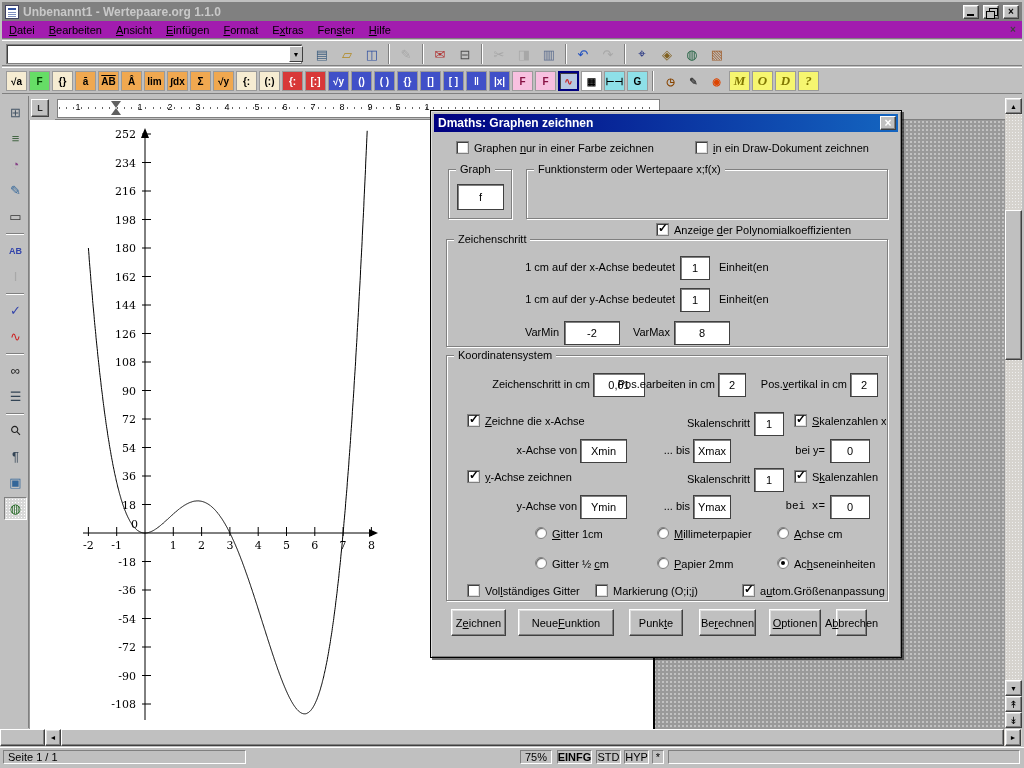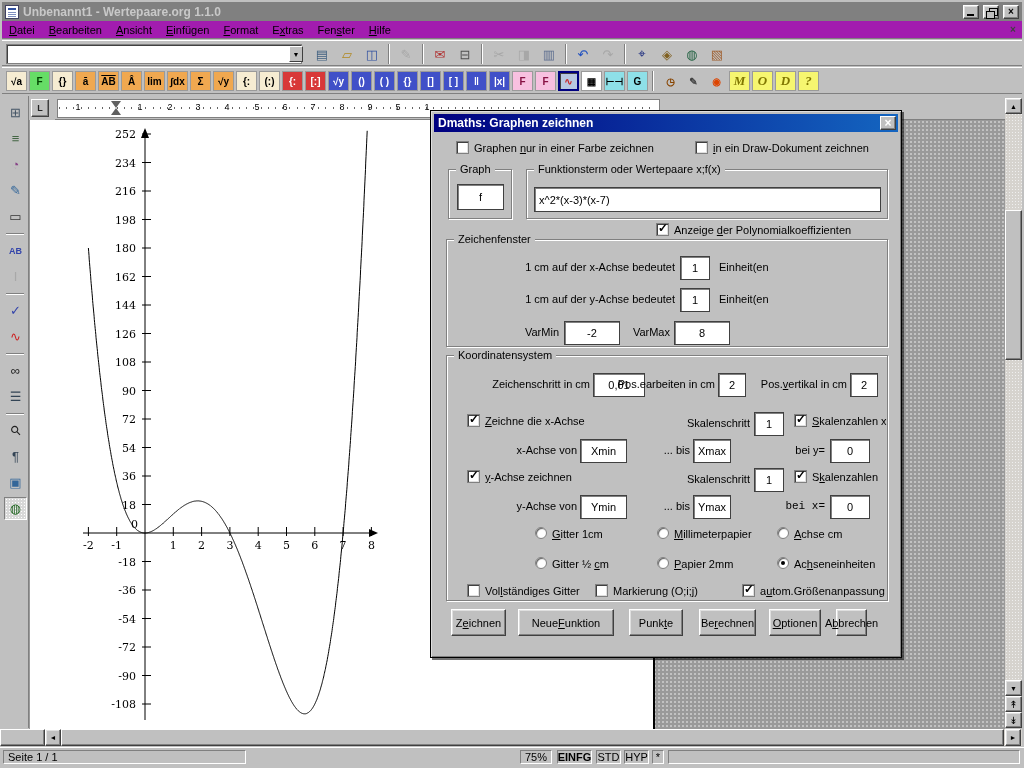--- a/index.html
+++ b/index.html
@@ -406,30 +406,29 @@
       <span class="box"></span>
       <span class="lab"><u>i</u>n ein Draw-Dokument zeichnen</span>
     </span>
 
     <div class="group" style="left:17px;top:58px;width:64px;height:50px;">
       <span class="legend">Graph</span>
       <span class="val" style="left:8px;top:14px;width:47px;height:26px;">f</span>
     </div>
     <div class="group" style="left:95px;top:58px;width:362px;height:50px;">
       <span class="legend">Funktionsterm oder Wertepaare  x;f(x)</span>
-      <span class="val left" style="left:7px;top:17px;width:347px;height:25px;">x^2*(x-3)*(x-7)</span>
     </div>
 
     <span class="cb on" style="left:225px;top:112px;">
       <span class="box"></span>
       <span class="lab">Anzeige <u>d</u>er Polynomialkoeffizienten</span>
     </span>
 
     <div class="group" style="left:15px;top:128px;width:442px;height:108px;">
-      <span class="legend">Zeichenfenster</span>
+      <span class="legend">Zeichenschritt</span>
       <span class="lbl r" style="left:0;top:21px;width:228px;">1 cm auf der x-Achse bedeutet</span>
       <span class="val" style="left:233px;top:16px;width:30px;height:24px;">1</span>
       <span class="lbl" style="left:272px;top:21px;">Einheit(en</span>
       <span class="lbl r" style="left:0;top:53px;width:228px;">1 cm auf der y-Achse bedeutet</span>
       <span class="val" style="left:233px;top:48px;width:30px;height:24px;">1</span>
       <span class="lbl" style="left:272px;top:53px;">Einheit(en</span>
       <span class="lbl r" style="left:0;top:86px;width:112px;">VarMin</span>
       <span class="val" style="left:117px;top:81px;width:56px;height:24px;">-2</span>
       <span class="lbl r" style="left:180px;top:86px;width:43px;">VarMax</span>
       <span class="val" style="left:227px;top:81px;width:56px;height:24px;">8</span>

